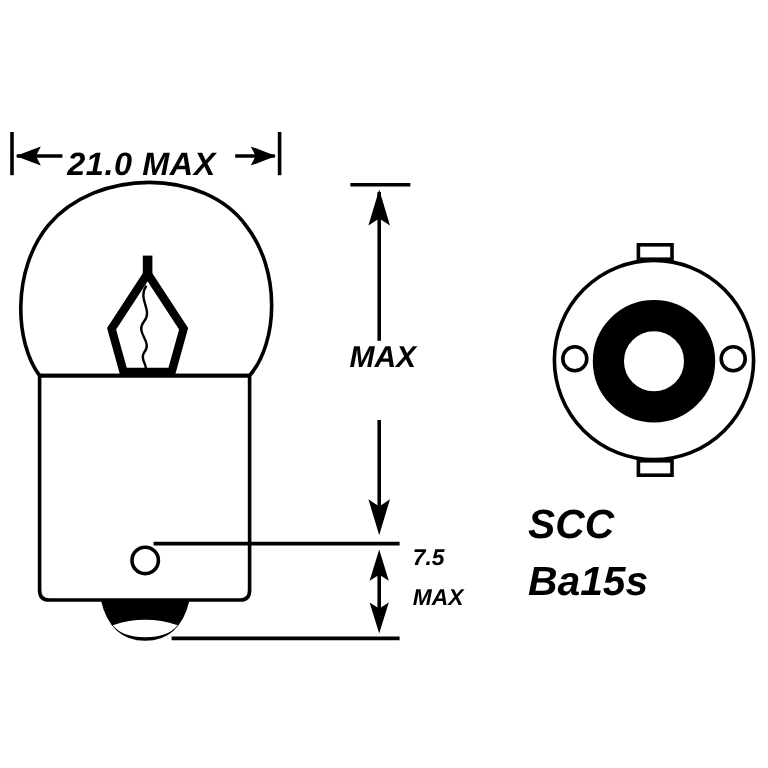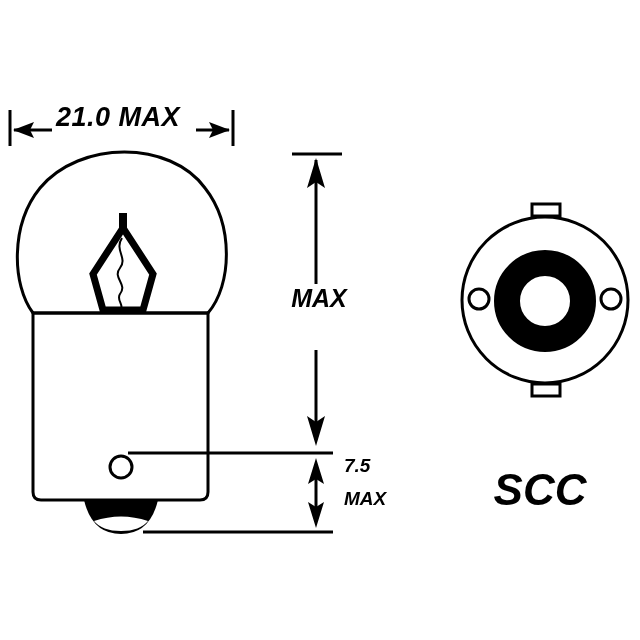--- a/index.html
+++ b/index.html
@@ -1,27 +1,27 @@
 <!DOCTYPE html>
 <html><head>
 <meta charset="utf-8">
 <style>
   html, body { margin:0; padding:0; background:#ffffff; }
   body { width:640px; height:640px; position:relative; overflow:hidden;
          font-family:"Liberation Sans", sans-serif; }
   svg.drawing { position:absolute; left:0; top:0; }
   .lbl { position:absolute; font-weight:bold; font-style:italic; color:#000;
          font-family:"Liberation Sans", sans-serif; white-space:nowrap; line-height:1; }
-  .dim-width { left:56px; top:104px; font-size:27px; letter-spacing:0.5px; }
+  .dim-width { left:56px; top:124px; font-size:27px; letter-spacing:0.5px; }
   .dim-height { left:286px; top:286px; font-size:25px; text-align:center; width:66px; }
   .dim-height span, .dim-base span { display:block; }
   .dim-height span + span { margin-top:8px; }
   .dim-base { left:344px; top:456px; font-size:19px; text-align:left; width:68px; }
   .dim-base span + span { margin-top:14px; }
-  .title { left:440px; top:420px; font-size:44px; text-align:center; width:200px;margin-top:48px; }
+  .title { left:440px; top:420px; font-size:34px; width:200px; }
   .title span { display:block; }
   .title span + span { margin-top:14px; }
 </style>
 </head>
 <body>
 
 <svg class="drawing" width="640" height="640" viewBox="0 0 640 640">
 
   <g>
     <line x1="10" y1="110" x2="10" y2="146" stroke="#000" stroke-width="3"></line>
@@ -82,13 +82,14 @@
   <span>MAX</span>
 </div>
 
 <div class="lbl dim-base">
   <span>7.5</span>
   <span>MAX</span>
 </div>
 
 <div class="lbl title">
   <span>SCC</span>
+  <span>Ba15s</span>
 </div>
 
 </body></html>

